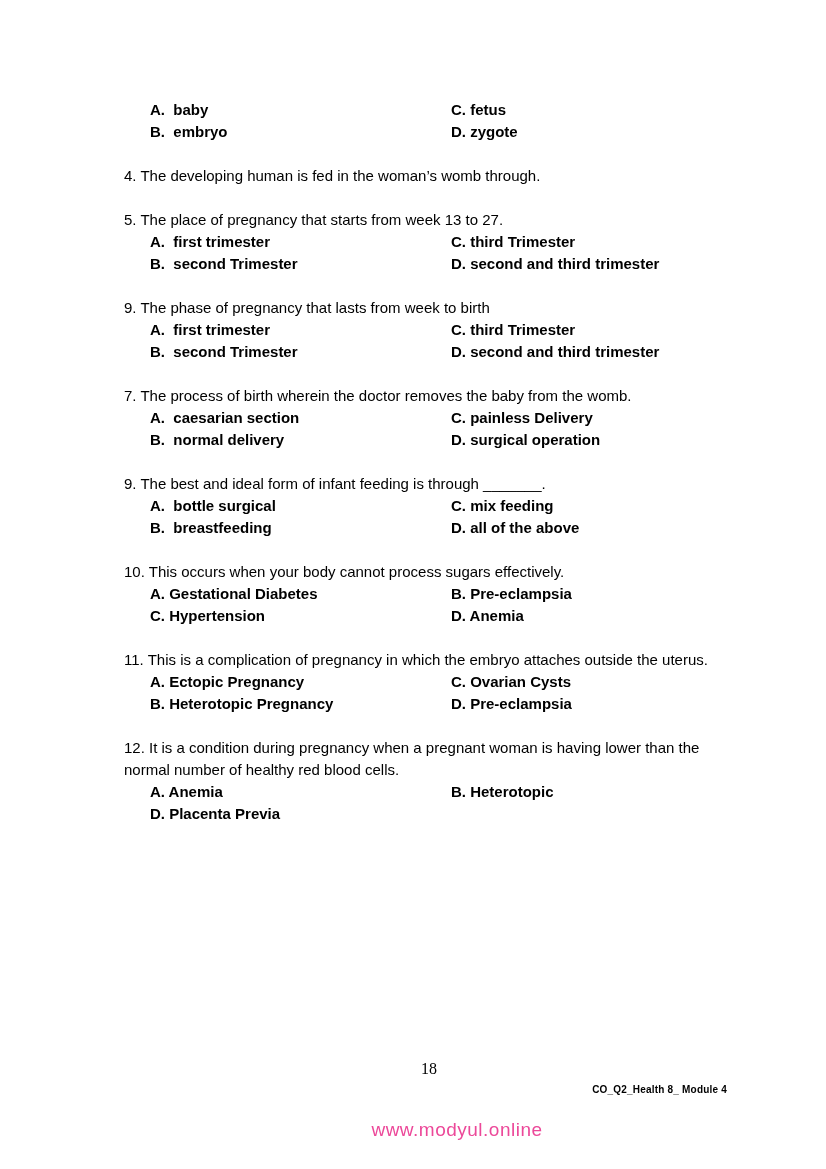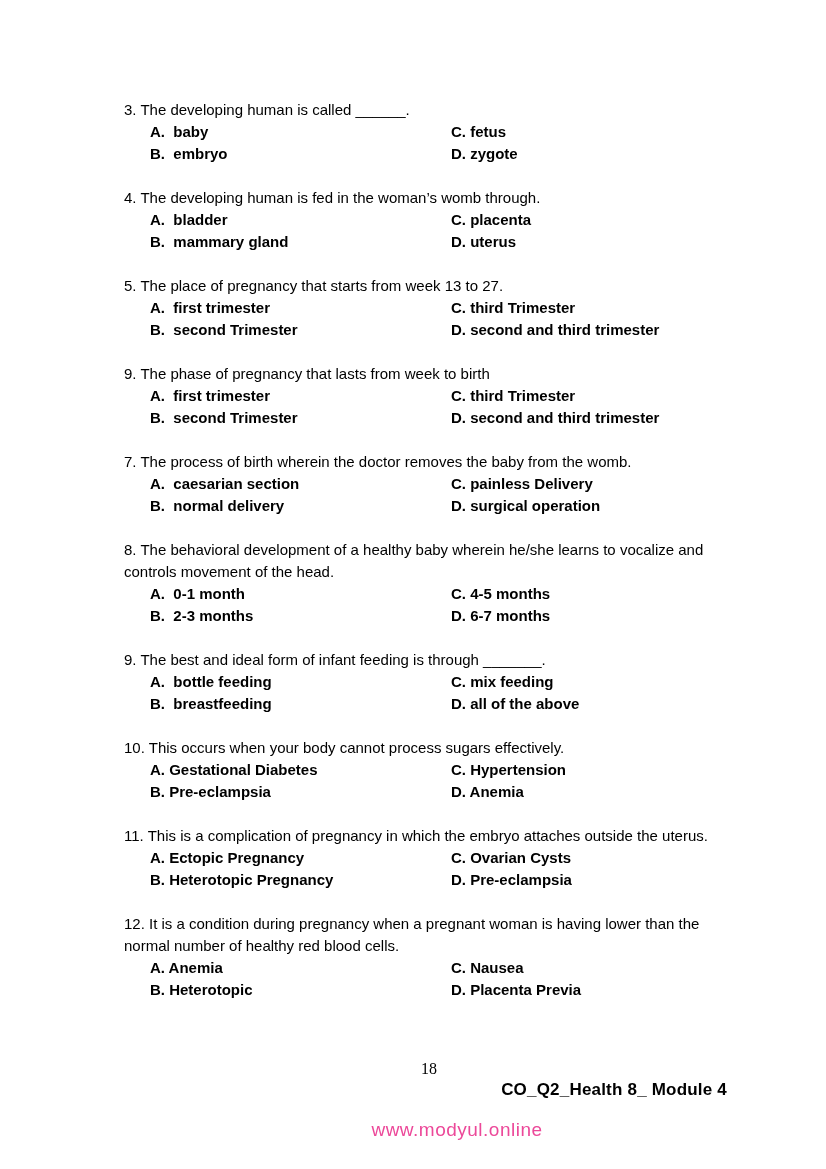--- a/index.html
+++ b/index.html
@@ -39,21 +39,21 @@
     text-align: center;
     font-family: "Liberation Serif", serif;
     font-size: 16px;
     line-height: 20px;
   }
   .footer-label {
     position: absolute;
     top: 1080px;
     right: 99px;
     font-weight: bold;
-    font-size: 17px;
+    font-size: 10px;
     line-height: 20px;
     letter-spacing: 0.2px;
     margin-left: 12px;
   }
   .watermark {
     position: absolute;
     top: 1118px;
     left: 0;
     width: 826px;
     text-align: center;
@@ -64,37 +64,30 @@
     margin-left: 44px;
   }
 </style>
 </head>
 <body>
 
 <div class="page">
   <div class="content">
 
     <div class="question">
-      <p class="stem">3. The developing human is called ______.</p>
       <div class="options">
         <span class="opt">A.  baby</span>
         <span class="opt">C. fetus</span>
         <span class="opt">B.  embryo</span>
         <span class="opt">D. zygote</span>
       </div>
     </div>
 
     <div class="question">
       <p class="stem">4. The developing human is fed in the woman’s womb through.</p>
-      <div class="options">
-        <span class="opt">A.  bladder</span>
-        <span class="opt">C. placenta</span>
-        <span class="opt">B.  mammary gland</span>
-        <span class="opt">D. uterus</span>
-      </div>
     </div>
 
     <div class="question">
       <p class="stem">5. The place of pregnancy that starts from week 13 to 27.</p>
       <div class="options">
         <span class="opt">A.  first trimester</span>
         <span class="opt">C. third Trimester</span>
         <span class="opt">B.  second Trimester</span>
         <span class="opt">D. second and third trimester</span>
       </div>
@@ -113,65 +106,55 @@
     <div class="question">
       <p class="stem">7. The process of birth wherein the doctor removes the baby from the womb.</p>
       <div class="options">
         <span class="opt">A.  caesarian section</span>
         <span class="opt">C. painless Delivery</span>
         <span class="opt">B.  normal delivery</span>
         <span class="opt">D. surgical operation</span>
       </div>
     </div>
 
-    <div class="question">
-      <p class="stem">8. The behavioral development of a healthy baby wherein he/she learns to vocalize and controls movement of the head.</p>
-      <div class="options">
-        <span class="opt">A.  0-1 month</span>
-        <span class="opt">C. 4-5 months</span>
-        <span class="opt">B.  2-3 months</span>
-        <span class="opt">D. 6-7 months</span>
-      </div>
-    </div>
 
     <div class="question">
       <p class="stem">9. The best and ideal form of infant feeding is through _______.</p>
       <div class="options">
-        <span class="opt">A.  bottle feeding</span>
+        <span class="opt">A.  bottle surgical</span>
         <span class="opt">C. mix feeding</span>
         <span class="opt">B.  breastfeeding</span>
         <span class="opt">D. all of the above</span>
       </div>
     </div>
 
     <div class="question">
       <p class="stem">10. This occurs when your body cannot process sugars effectively.</p>
       <div class="options">
         <span class="opt">A. Gestational Diabetes</span>
+        <span class="opt">B. Pre-eclampsia</span>
         <span class="opt">C. Hypertension</span>
-        <span class="opt">B. Pre-eclampsia</span>
         <span class="opt">D. Anemia</span>
       </div>
     </div>
 
     <div class="question">
       <p class="stem">11. This is a complication of pregnancy in which the embryo attaches outside the uterus.</p>
       <div class="options">
         <span class="opt">A. Ectopic Pregnancy</span>
         <span class="opt">C. Ovarian Cysts</span>
         <span class="opt">B. Heterotopic Pregnancy</span>
         <span class="opt">D. Pre-eclampsia</span>
       </div>
     </div>
 
     <div class="question">
       <p class="stem">12. It is a condition during pregnancy when a pregnant woman is having lower than the normal number of healthy red blood cells.</p>
       <div class="options">
         <span class="opt">A. Anemia</span>
-        <span class="opt">C. Nausea</span>
         <span class="opt">B. Heterotopic</span>
         <span class="opt">D. Placenta Previa</span>
       </div>
     </div>
 
   </div>
 
   <div class="page-number">18</div>
   <div class="footer-label">CO_Q2_Health 8_ Module 4</div>
   <div class="watermark">www.modyul.online</div>

